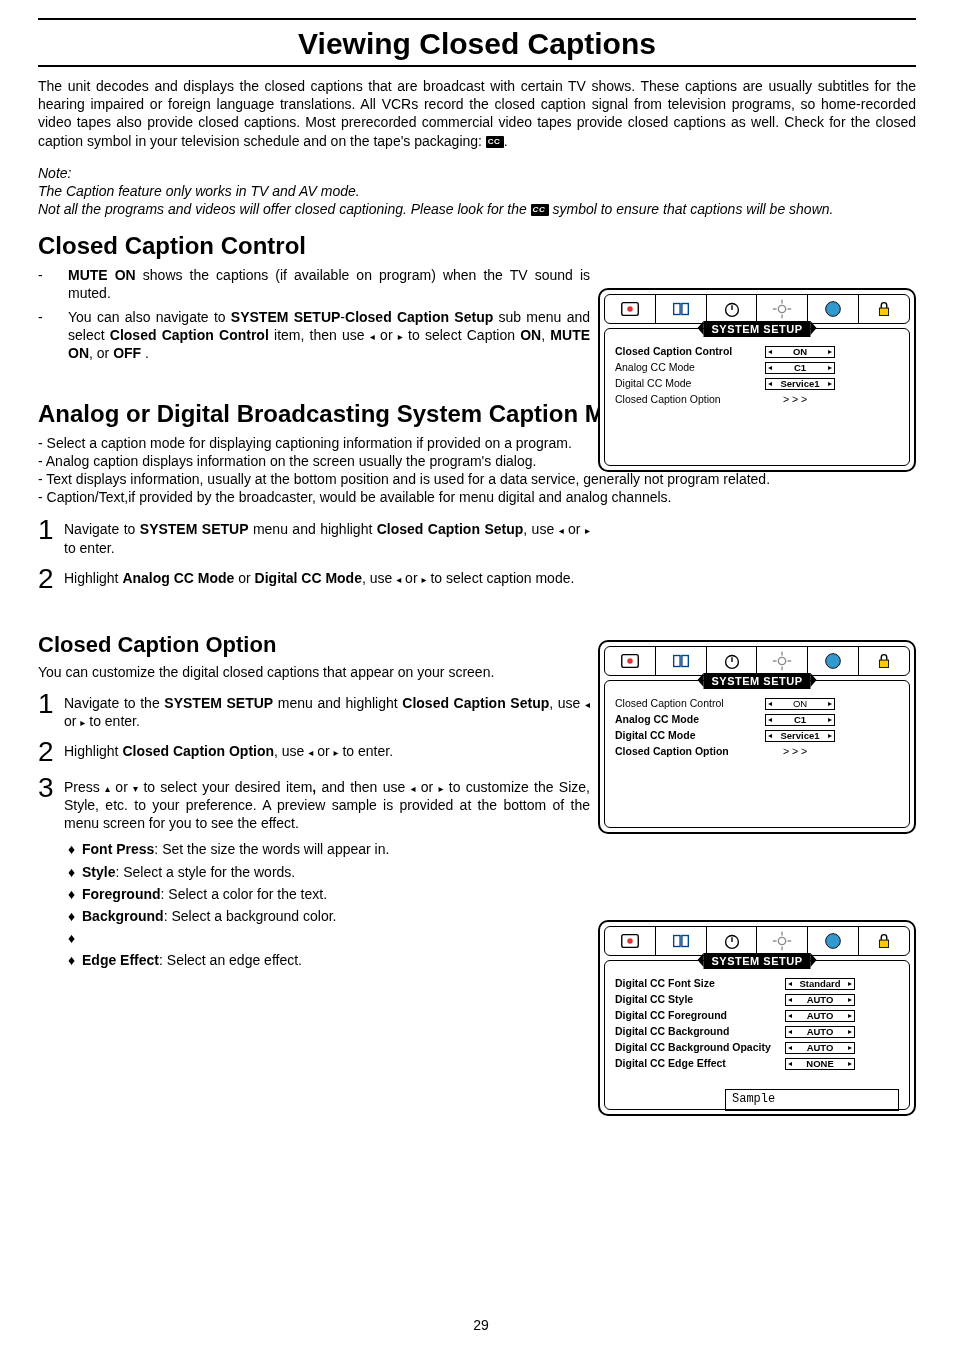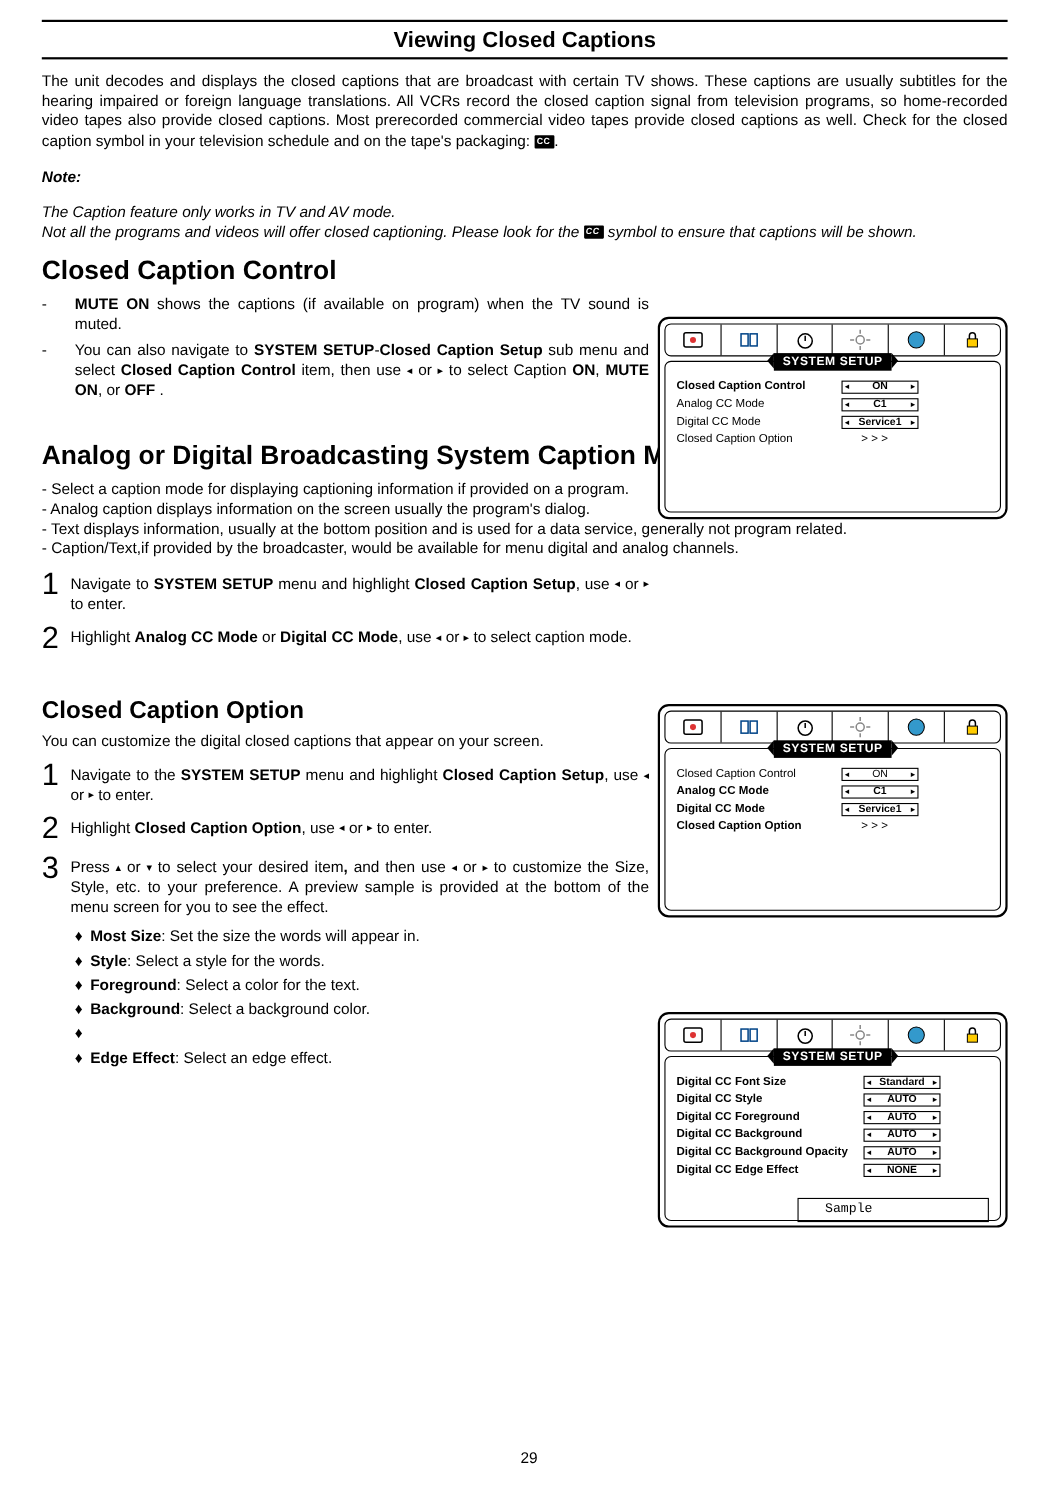--- a/index.html
+++ b/index.html
@@ -9,31 +9,31 @@
     font-family: Arial, Helvetica, sans-serif;
     font-size: 14px;
     color: #000;
     padding: 18px 38px 0 38px;
     position: relative;
     line-height: 1.3;
   }
   .hr-top { border-top: 2px solid #000; margin-bottom: 4px; }
   h1.page-title {
     text-align: center;
-    font-size: 20px;
+    font-size: 30px;
     font-weight: bold;
     margin-bottom: 2px;
   }
   .hr-under-title { border-top: 2px solid #000; margin-bottom: 10px; }
 
   .intro { text-align: justify; margin-bottom: 14px; }
   .cc-glyph { display: inline-block; width: 18px; height: 12px; background:#000; position: relative; vertical-align: middle; border-radius:1px; }
   .cc-glyph::after { content:"CC"; color:#fff; font-size:8px; font-weight:bold; position:absolute; left:2px; top:1px; letter-spacing:0.5px;}
 
-  .note-label { font-style: italic; font-weight: bold; margin-bottom: 14px; }
+  .note-label { font-style: italic; font-weight: normal; margin-bottom: 0; }
   .note-body { font-style: italic; margin-bottom: 12px; }
 
   h2.section { font-size: 24px; font-weight: bold; margin-bottom: 4px; }
   h2.subsection { font-size: 22px; font-weight: bold; margin: 12px 0 4px 0; }
 
   .left-col-a { width: 552px; }
   .left-col-b { width: 552px; }
 
   p.body { margin-bottom: 8px; text-align: justify; }
   .dash-item { display: flex; margin-bottom: 6px; text-align: justify; }
@@ -96,21 +96,21 @@
   .osd-row .box { border:1px solid #000; padding:0 2px; min-width:70px; text-align:center; display:flex; justify-content:space-between; align-items:center; height:12px; font-size:9.5px; line-height:1;}
   .osd-row .box .a { font-size:8px; }
 
   #osd1 { top: 288px; left: 598px; width: 318px; }
   #osd1 .osd-body { height: 138px; }
   #osd2 { top: 640px; left: 598px; width: 318px; }
   #osd2 .osd-body { height: 148px; }
   #osd3 { top: 920px; left: 598px; width: 318px; }
   #osd3 .osd-body { height: 150px; }
 
-  .sample-box { border:1px solid #000; margin: 6px 10px 4px 120px; padding:2px 24px; font-family: "Courier New", monospace; font-size:12px; }
+  .sample-box { border:1px solid #000; margin: 6px 10px 4px 120px; padding:2px 6px; font-family: "Courier New", monospace; font-size:12px; }
 
   .page-num { position: absolute; bottom: 16px; width: 100%; left:4px; text-align:center; font-size:14px; }
   .bold { font-weight:bold; }
 </style>
 </head>
 <body>
 
 <div class="hr-top"></div>
 <h1 class="page-title">Viewing Closed Captions</h1>
 <div class="hr-under-title"></div>
@@ -183,21 +183,21 @@
 <div class="num-step">
   <div class="num">3</div>
   <div class="txt">
     <span>Press </span><span class="tri">▴</span><span> or </span><span class="tri">▾</span><span> to select your desired item</span><span class="bold">,</span><span> and then use </span><span class="tri">◂</span><span> or </span><span class="tri">▸</span><span> to customize the Size, Style, etc. to your preference. A preview sample is provided at the bottom of the menu screen for you to see the effect.</span>
   </div>
 </div>
 
 <div class="bullet-list">
   <div class="bl">
         <div class="di">♦</div>
-        <div><span class="bold">Most Size</span><span>: Set the size the words will appear in.</span></div>
+        <div><span class="bold">Font Press</span><span>: Set the size the words will appear in.</span></div>
       </div>
   <div class="bl">
         <div class="di">♦</div>
         <div><span class="bold">Style</span><span>: Select a style for the words.</span></div>
       </div>
   <div class="bl">
         <div class="di">♦</div>
         <div><span class="bold">Foreground</span><span>: Select a color for the text.</span></div>
       </div>
   <div class="bl">

